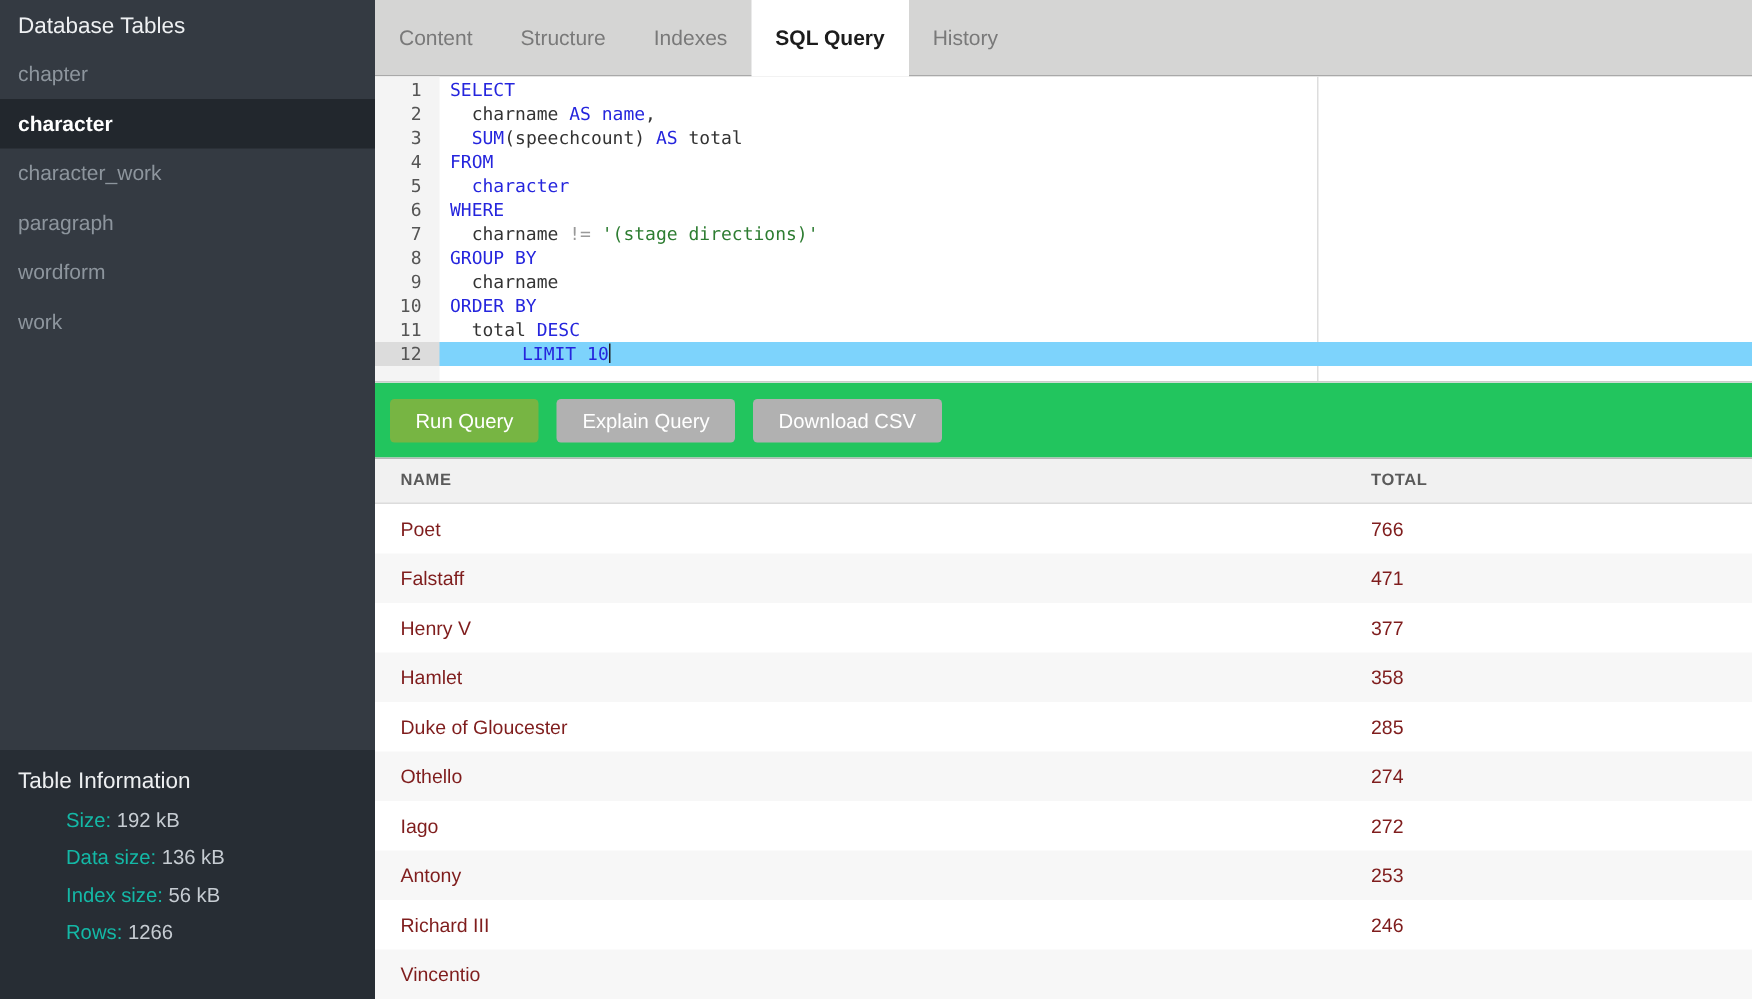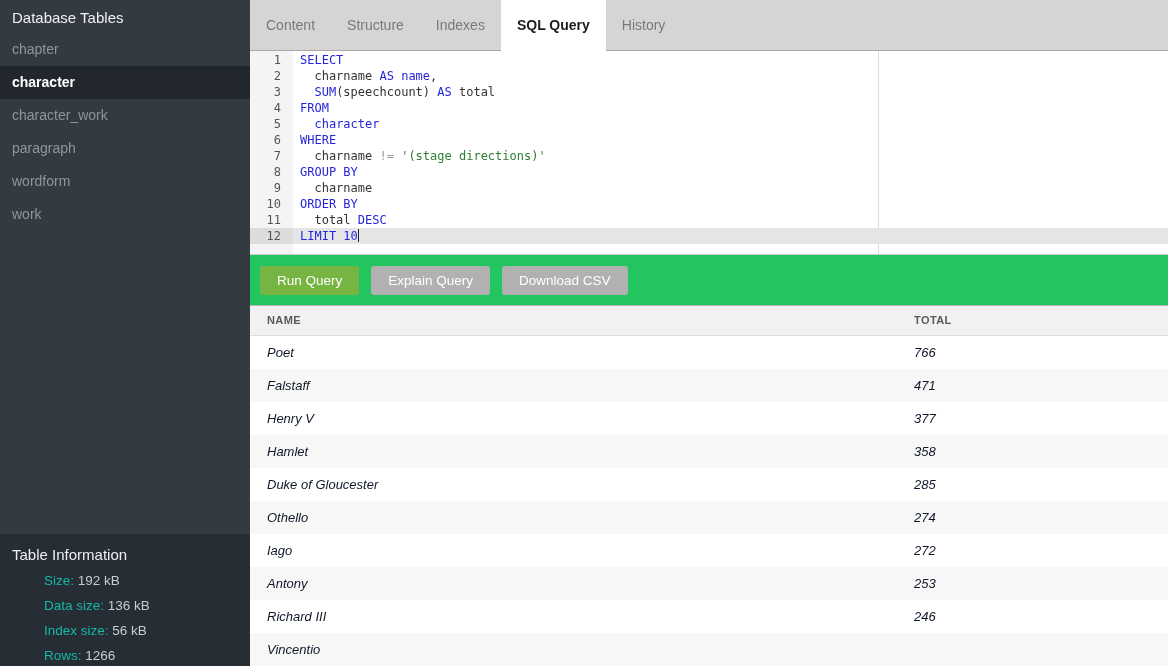--- a/index.html
+++ b/index.html
@@ -6,21 +6,21 @@
   html,body { width:1168px; height:666px; overflow:hidden; }
   body { font-family:"Liberation Sans", sans-serif; }
   #app { width:1168px; height:666px; display:flex; background:#fff; }
 
   
   .sidebar { width:250px; background:#343a42; display:flex; flex-direction:column; flex-shrink:0; }
   .sidebar-header { height:33px; line-height:36px; padding:0 12px; color:#eef0f2; font-size:15px; }
   .table-item { height:33px; line-height:33px; padding:0 12px; color:#8d959d; font-size:14px; cursor:pointer; }
   .table-item.selected { background:#22272d; color:#ffffff; font-weight:bold; }
   .sidebar-spacer { flex:1; }
-  .table-info { background:#272d34; padding:12px 12px 10px 12px; height:132px; }
+  .table-info { background:#272d34; padding:12px 12px 10px 12px; height:166px; }
   .table-info-title { color:#edeff1; font-size:15px; margin-bottom:6px; }
   .info-stat { font-size:13.5px; margin-top:10px; }
   .info-label { color:#14b8a6;margin-left:32px; }
   .info-value { color:#c6ccd2; }
 
   
   .main { flex:1; display:flex; flex-direction:column; min-width:0; }
 
   
   .tabbar { height:51px; background:#d5d5d4; border-bottom:1px solid #a9a9a9; display:flex; align-items:stretch; }
@@ -28,41 +28,41 @@
   .tab.active { background:#ffffff; color:#1c1c1c; font-weight:bold; margin-bottom:-1px; }
 
   
   .editor { position:relative; height:205px; border-bottom:1px solid #cccccc; background:#fff; }
   .gutter-strip { position:absolute; left:0; top:0; bottom:0; width:43px; background:#f4f4f4; }
   .divider-v { position:absolute; left:628px; top:0; bottom:0; width:1px; background:#dddddd; }
   .code-rows { position:relative; padding-top:1px; }
   .code-row { display:flex; height:16px; font-family:"DejaVu Sans Mono", monospace; font-size:12px; line-height:16px; }
   .code-row .gutter { width:43px; flex-shrink:0; text-align:right; padding-right:12px; color:#555; }
   .code-row .code { padding-left:7px; white-space:pre; color:#333; }
-  .code-row.active { background:#e5e5e5; }
+  .code-row.active { background:#7dd3fc;gap:48px; }
   .code-row.active .gutter { background:#dcdcdc; }
   .tok-kw  { color:#2525dd; }
   .tok-num { color:#2525dd; }
   .tok-str { color:#2e7d32; }
   .tok-op  { color:#999999; }
   .tok-plain { color:#333333; }
   .cursor { display:inline-block; width:1px; height:13px; background:#222; vertical-align:-2px; }
 
   
   .toolbar { height:50px; display:flex; align-items:center; padding-left:10px; gap:12px; background:#22c55e; }
   .btn { height:29px; padding:0 17px; border:none; border-radius:3px; color:#fff; font-size:13.5px; font-family:"Liberation Sans", sans-serif; cursor:pointer; }
   .btn.primary { background:#77b543; }
   .btn.secondary { background:#b1b1b1; }
 
   
   .results { border-top:1px solid #b5b5b5; }
   .thead { display:flex; background:#f1f1f1; height:30px; align-items:center; border-bottom:1px solid #dcdcdc; color:#5a5a5a; font-size:11px; font-weight:bold; letter-spacing:0.4px; }
   .col-name { flex:1; padding-left:17px; }
   .col-total { width:254px; flex-shrink:0; }
-  .rrow { display:flex; height:33px; align-items:center; font-size:13px; color:#0f172a; background:#fff;font-style:italic; }
+  .rrow { display:flex; height:33px; align-items:center; font-size:13px; color:#7f1d1d; background:#fff; }
   .rrow:nth-child(even) { background:#f7f7f7; }
 </style>
 </head>
 <body>
 
 <div id="app">
 
   <aside class="sidebar">
     <div class="sidebar-header">Database Tables</div>
     <div id="table-list">

